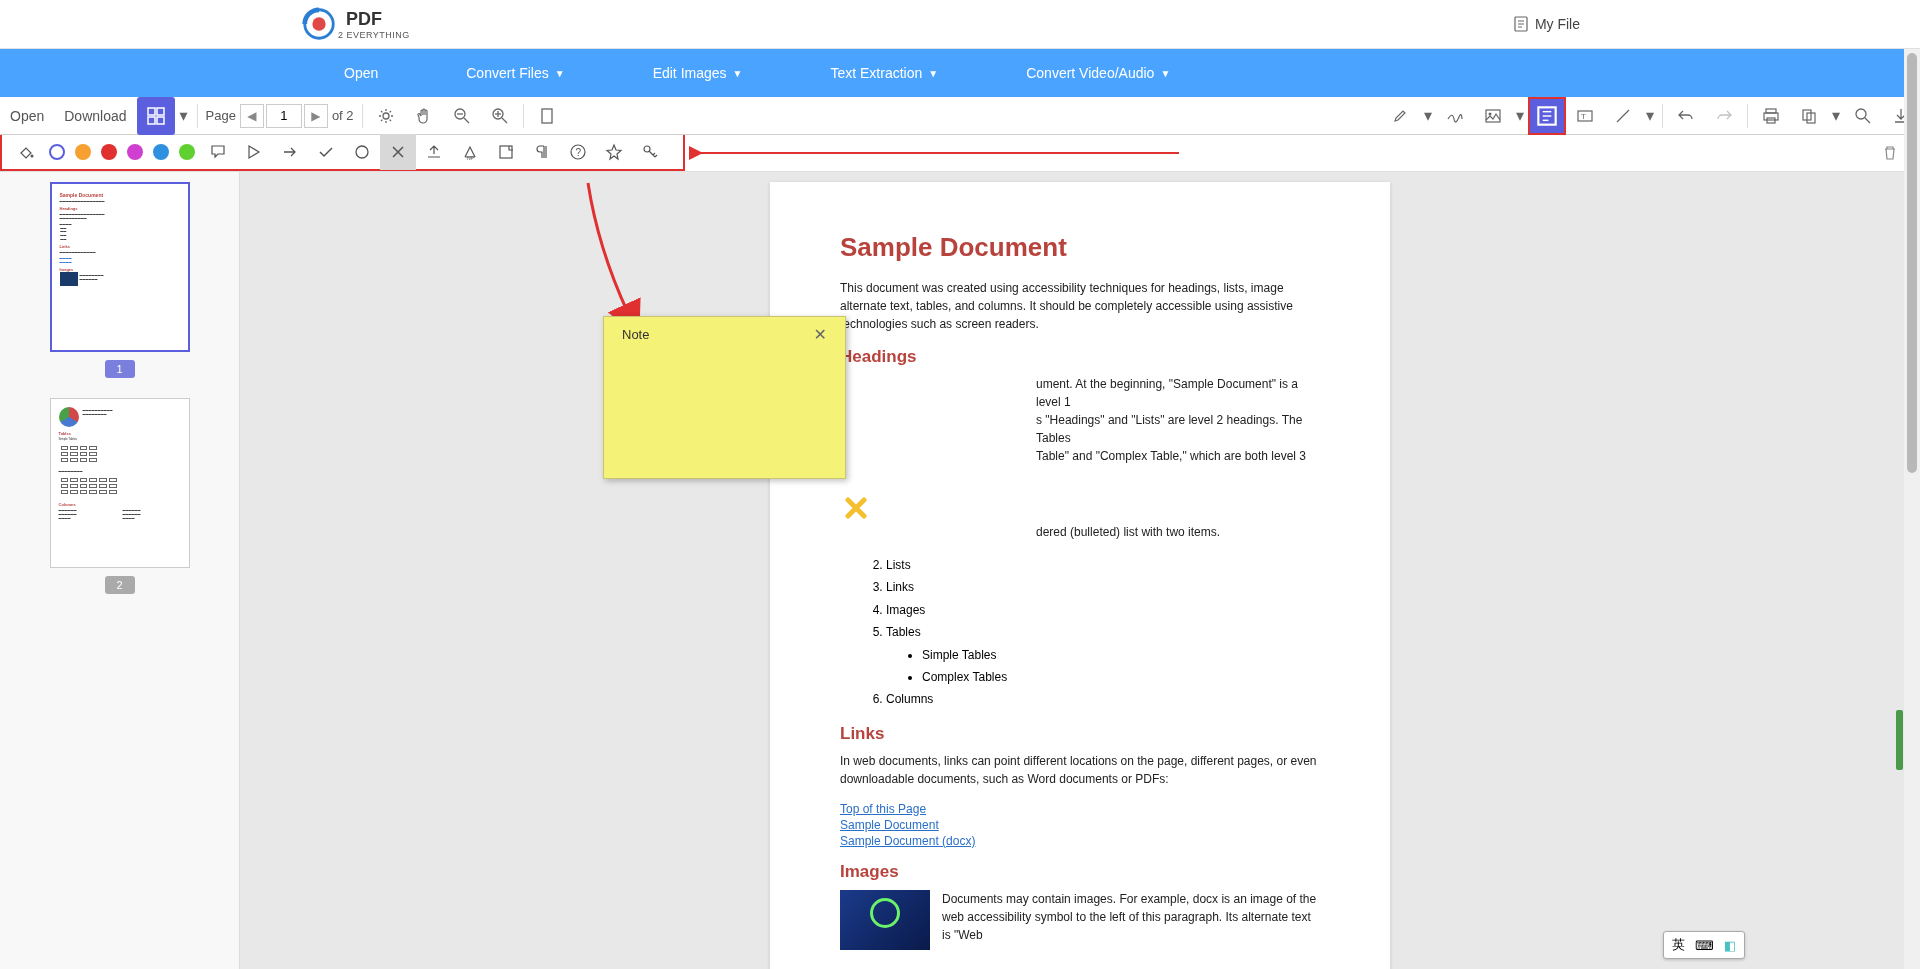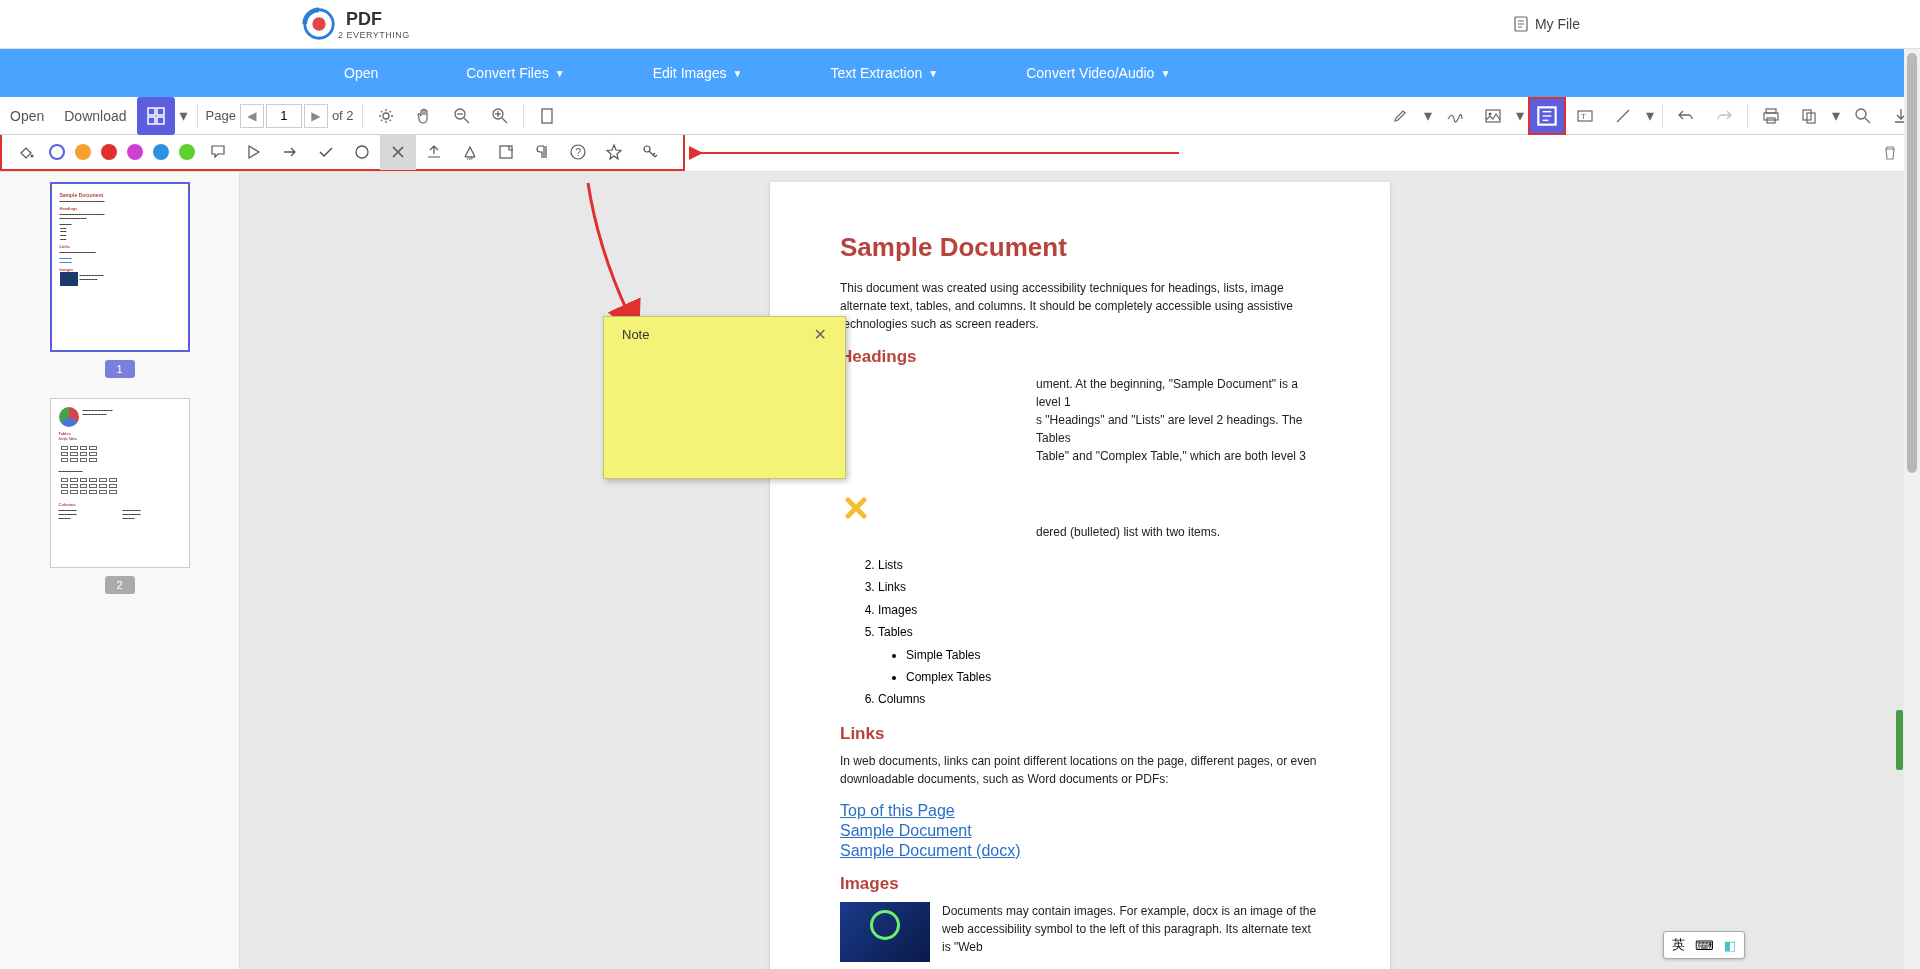--- a/index.html
+++ b/index.html
@@ -45,23 +45,23 @@
 .thumb-page.p2 { border: 1px solid #ccc; }
 .thumb-label { width: 30px; height: 18px; background: #7a7fde; color: #fff; font-size: 11px; display: flex; align-items: center; justify-content: center; border-radius: 3px; margin: 8px auto 20px; }
 .thumb-label.inactive { background: #aaa; }
 
 .doc-view { flex: 1; background: #e8e8e8; overflow: auto; position: relative; padding: 10px 0; }
 .doc-page { width: 620px; background: #fff; margin: 0 auto; padding: 50px 70px; min-height: 800px; position: relative; box-shadow: 0 1px 4px rgba(0,0,0,0.15); }
 .doc-title { color: #b8433d; font-size: 26px; font-weight: bold; margin-bottom: 16px; }
 .doc-para { font-size: 12px; color: #222; line-height: 1.5; margin-bottom: 14px; }
 .doc-h2 { color: #b8433d; font-size: 17px; font-weight: bold; margin: 14px 0 8px; }
 .doc-list { margin-left: 30px; font-size: 12px; line-height: 1.7; }
-.doc-list li { margin: 2px 8px; }
+.doc-list li { margin: 2px 16px; }
 .doc-sublist { list-style: disc; margin-left: 20px; }
-.doc-link { color: #2a6fc9; text-decoration: underline; font-size: 16px; display: block; margin: 2px 0; }
+.doc-link { color: #2a6fc9; text-decoration: underline; font-size: 12px; display: block; margin: 2px 0; }
 
 .note-popup { position: absolute; left: 603px; top: 316px; width: 243px; height: 163px; background: #f5f278; border: 1px solid #c8c570; box-shadow: 2px 2px 6px rgba(0,0,0,0.25); z-index: 20; }
 .note-header { padding: 8px 18px; display: flex; justify-content: space-between; align-items: center; font-size: 13px; color: #333; }
 .note-close { cursor: pointer; color: #666; font-size: 16px; }
 .note-marker { position: absolute; width: 22px; height: 22px; z-index: 15; }
 
 .red-curve-arrow { position: absolute; left: 578px; top: 178px; z-index: 10; pointer-events: none; }
 
 .ime-widget { position: absolute; bottom: 10px; right: 175px; background: #fff; border: 1px solid #aaa; border-radius: 3px; padding: 4px 8px; display: flex; align-items: center; gap: 10px; box-shadow: 0 1px 3px rgba(0,0,0,0.2); font-size: 13px; }
 .scrollbar-v { position: absolute; right: 0; top: 49px; width: 16px; height: calc(100% - 49px); background: #f0f0f0; }

